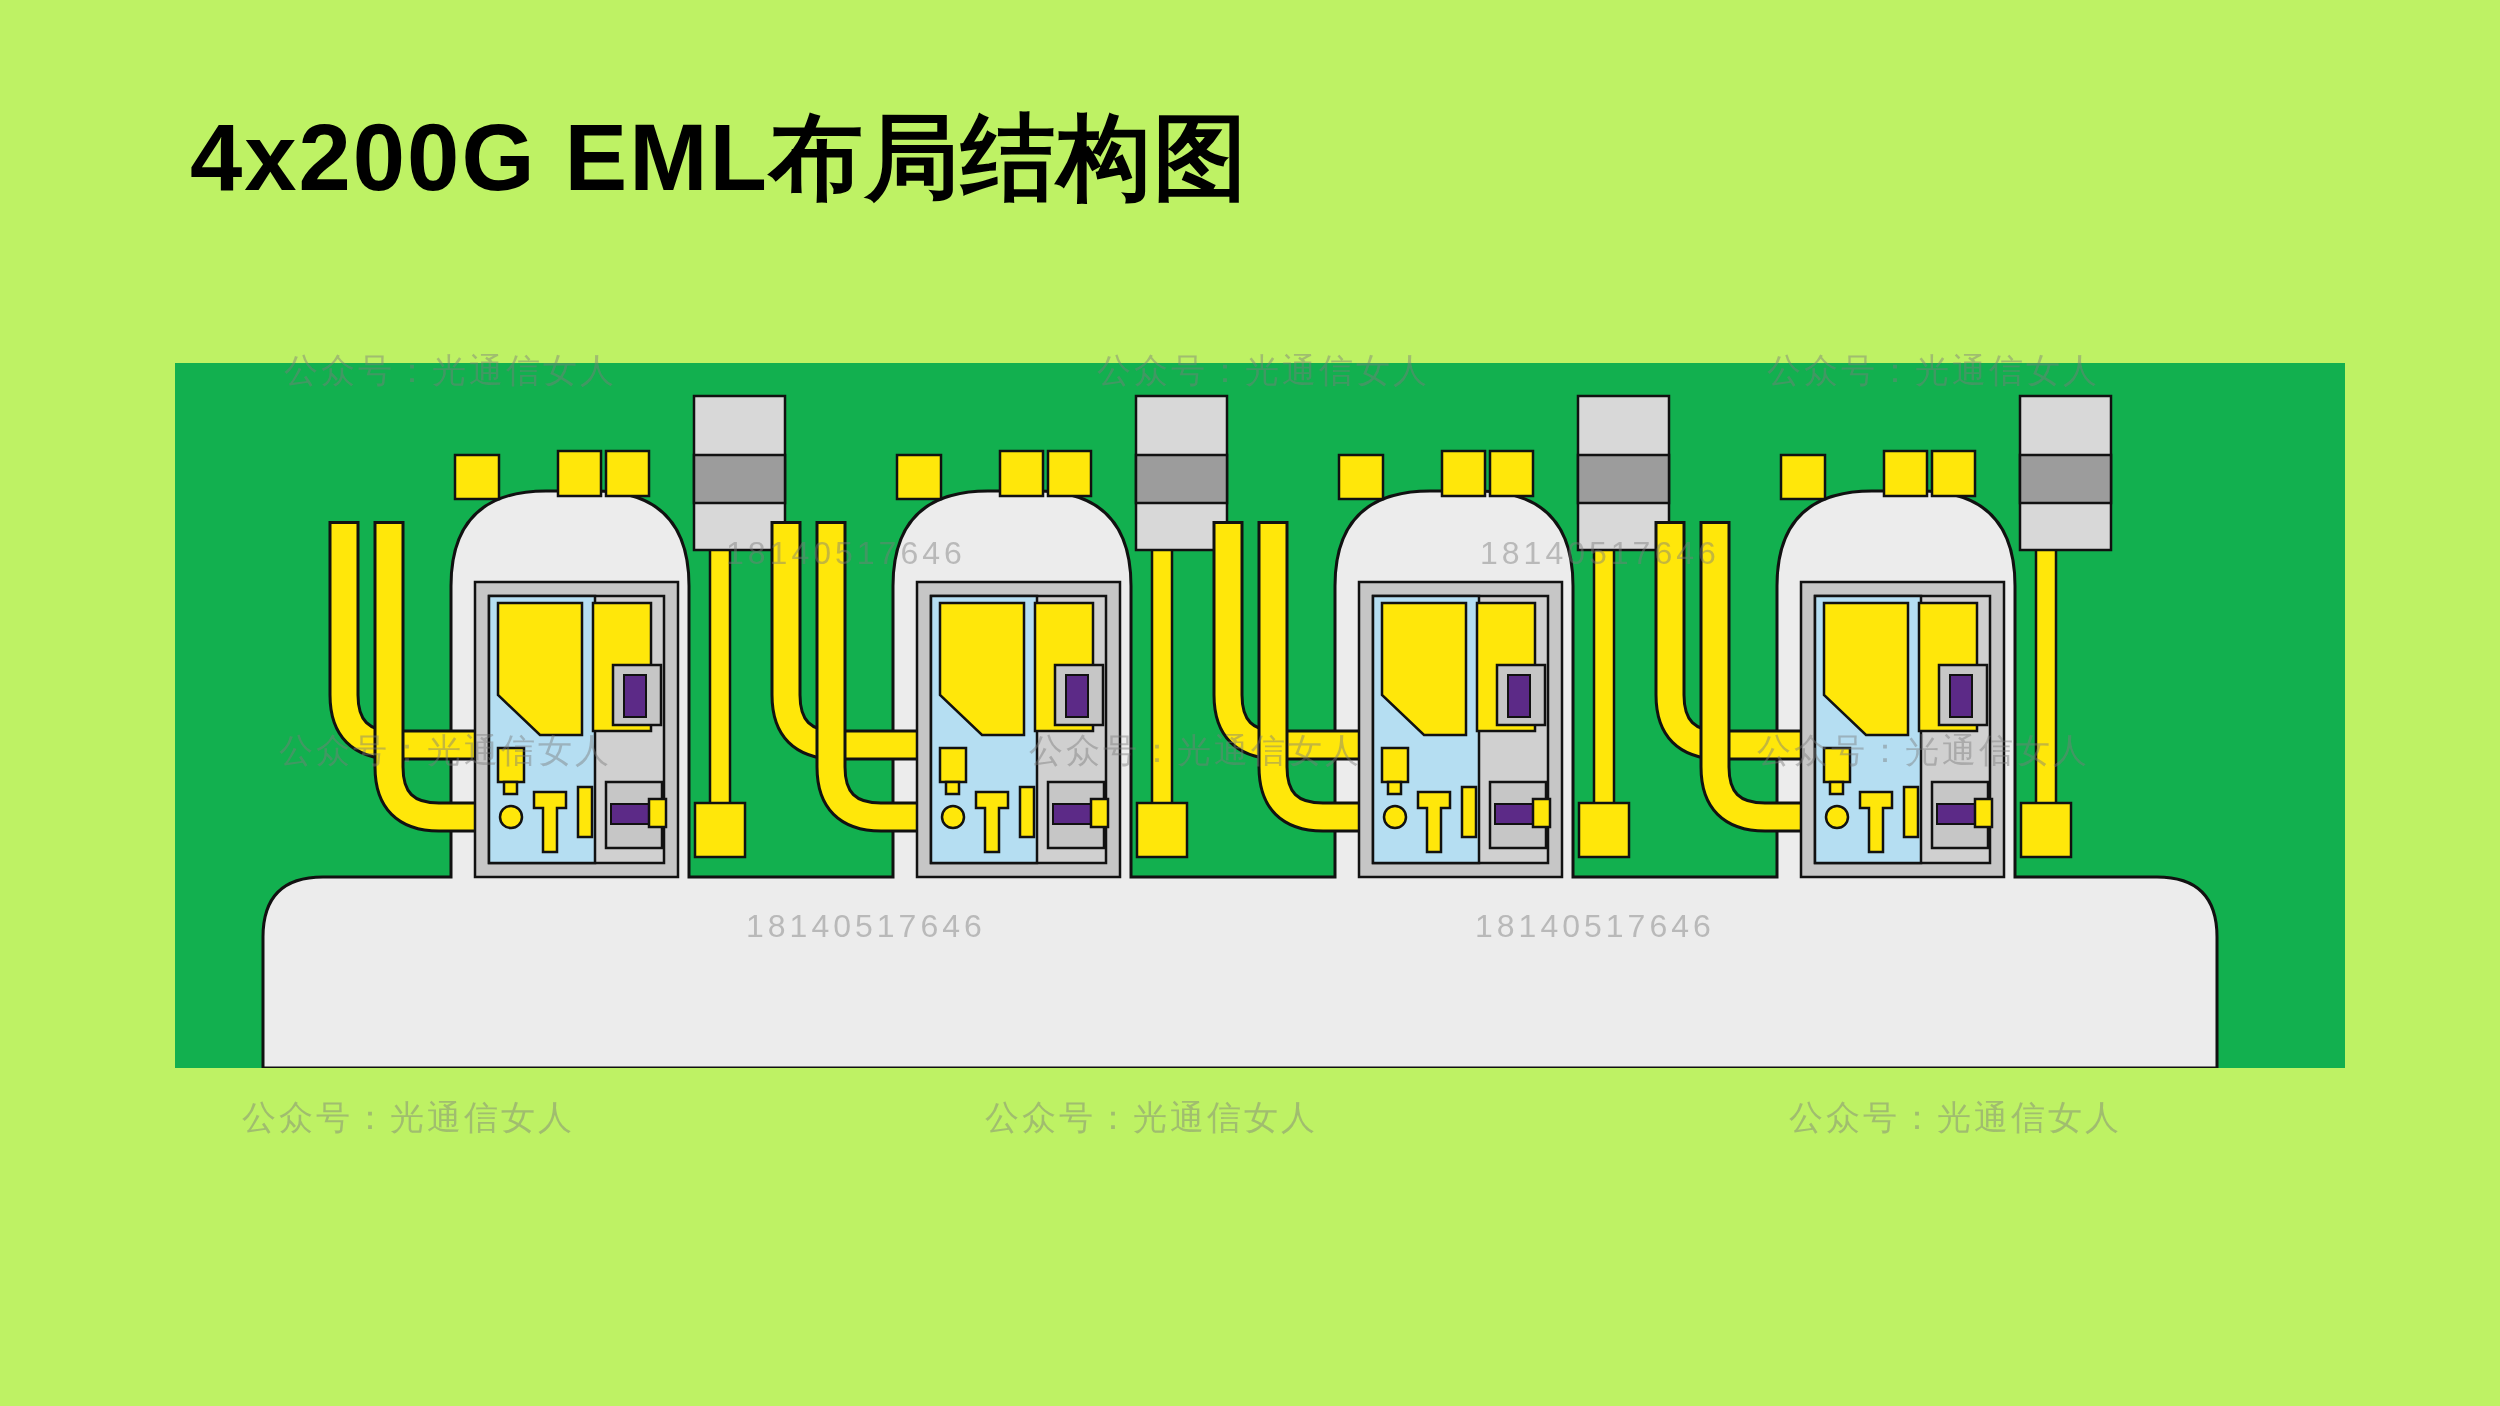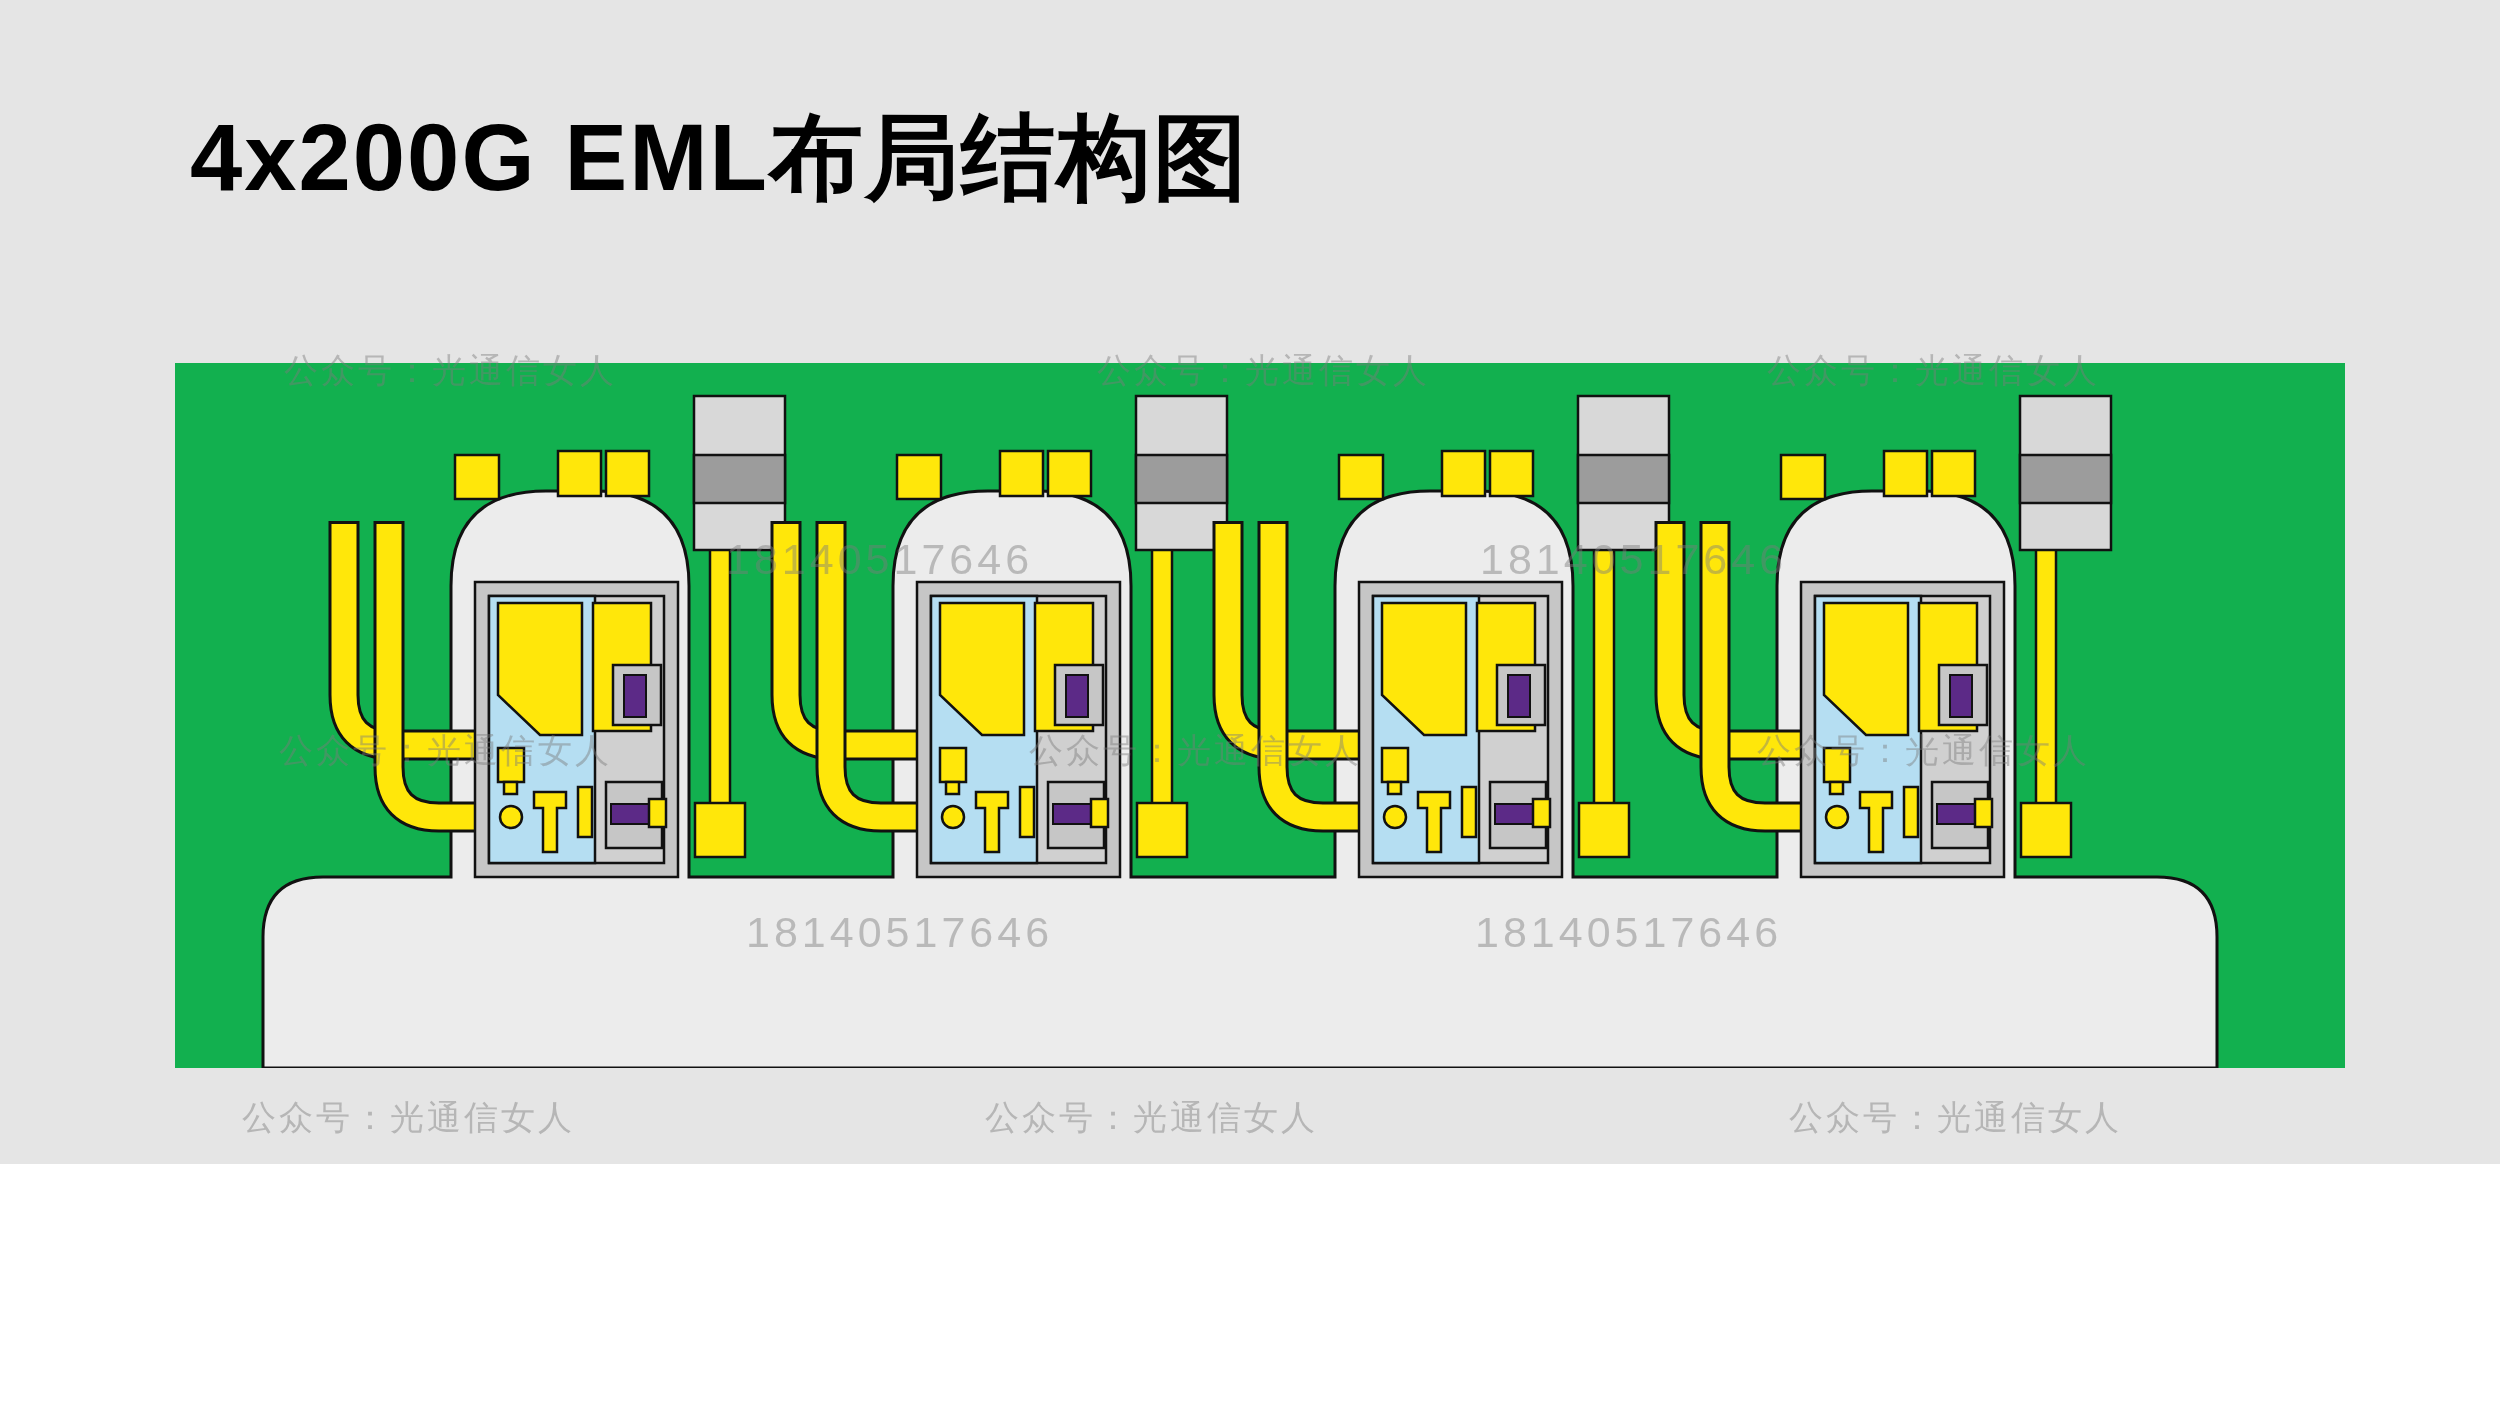--- a/index.html
+++ b/index.html
@@ -1,20 +1,20 @@
 <!DOCTYPE html>
 <html style="--board-green: #12b04f; --trace-yellow: #ffe70a; --arch-gray: #ececec; --package-gray: #c6c6c6; --cavity-blue: #b5def2; --component-purple: #5c2a87; --cap-light: #d8d8d8; --cap-dark: #9c9c9c;"><head>
 <meta charset="utf-8">
 <style>
   html,body{margin:0;padding:0;}
   body{
     width:2500px;height:1406px;background:#ffffff;overflow:hidden;
     font-family:"Liberation Sans","DejaVu Sans",sans-serif;
   }
-  .page{position:relative;width:2500px;height:1164px;background:#e5e5e5;}
+  .page{position:relative;width:2500px;height:1406px;background:#bef264;}
 
   .page-title{
     position:absolute;left:190px;top:95px;
     font-size:94px;font-weight:bold;color:#000;letter-spacing:2px;
     white-space:nowrap;
   }
 
   .board{
     position:absolute;left:175px;top:363px;width:2170px;height:705px;
     background:var(--board-green);
@@ -33,21 +33,21 @@
   .grayblock{fill:var(--package-gray);stroke:#111;stroke-width:2.5;}
   .caplight{fill:var(--cap-light);stroke:#111;stroke-width:2.5;}
   .capdark{fill:var(--cap-dark);stroke:#111;stroke-width:2.5;}
   .cavity{fill:#d0d0d0;stroke:#111;stroke-width:2.5;}
   .cavity-blue{fill:var(--cavity-blue);stroke:#111;stroke-width:2.5;}
 
   .watermark{
     position:absolute;z-index:6;white-space:nowrap;
     font-size:34px;color:rgba(125,125,125,0.45);letter-spacing:3px;
   }
-  .watermark.phone{font-size:43px;letter-spacing:4px;}
+  .watermark.phone{font-size:32px;letter-spacing:4px;}
 </style>
 </head>
 <body>
 
 <div class="page">
 
   <div class="page-title">4x200G EML布局结构图</div>
 
   <div class="board">
     <svg class="board-silhouette" width="2170" height="705" viewBox="0 0 2170 705">

